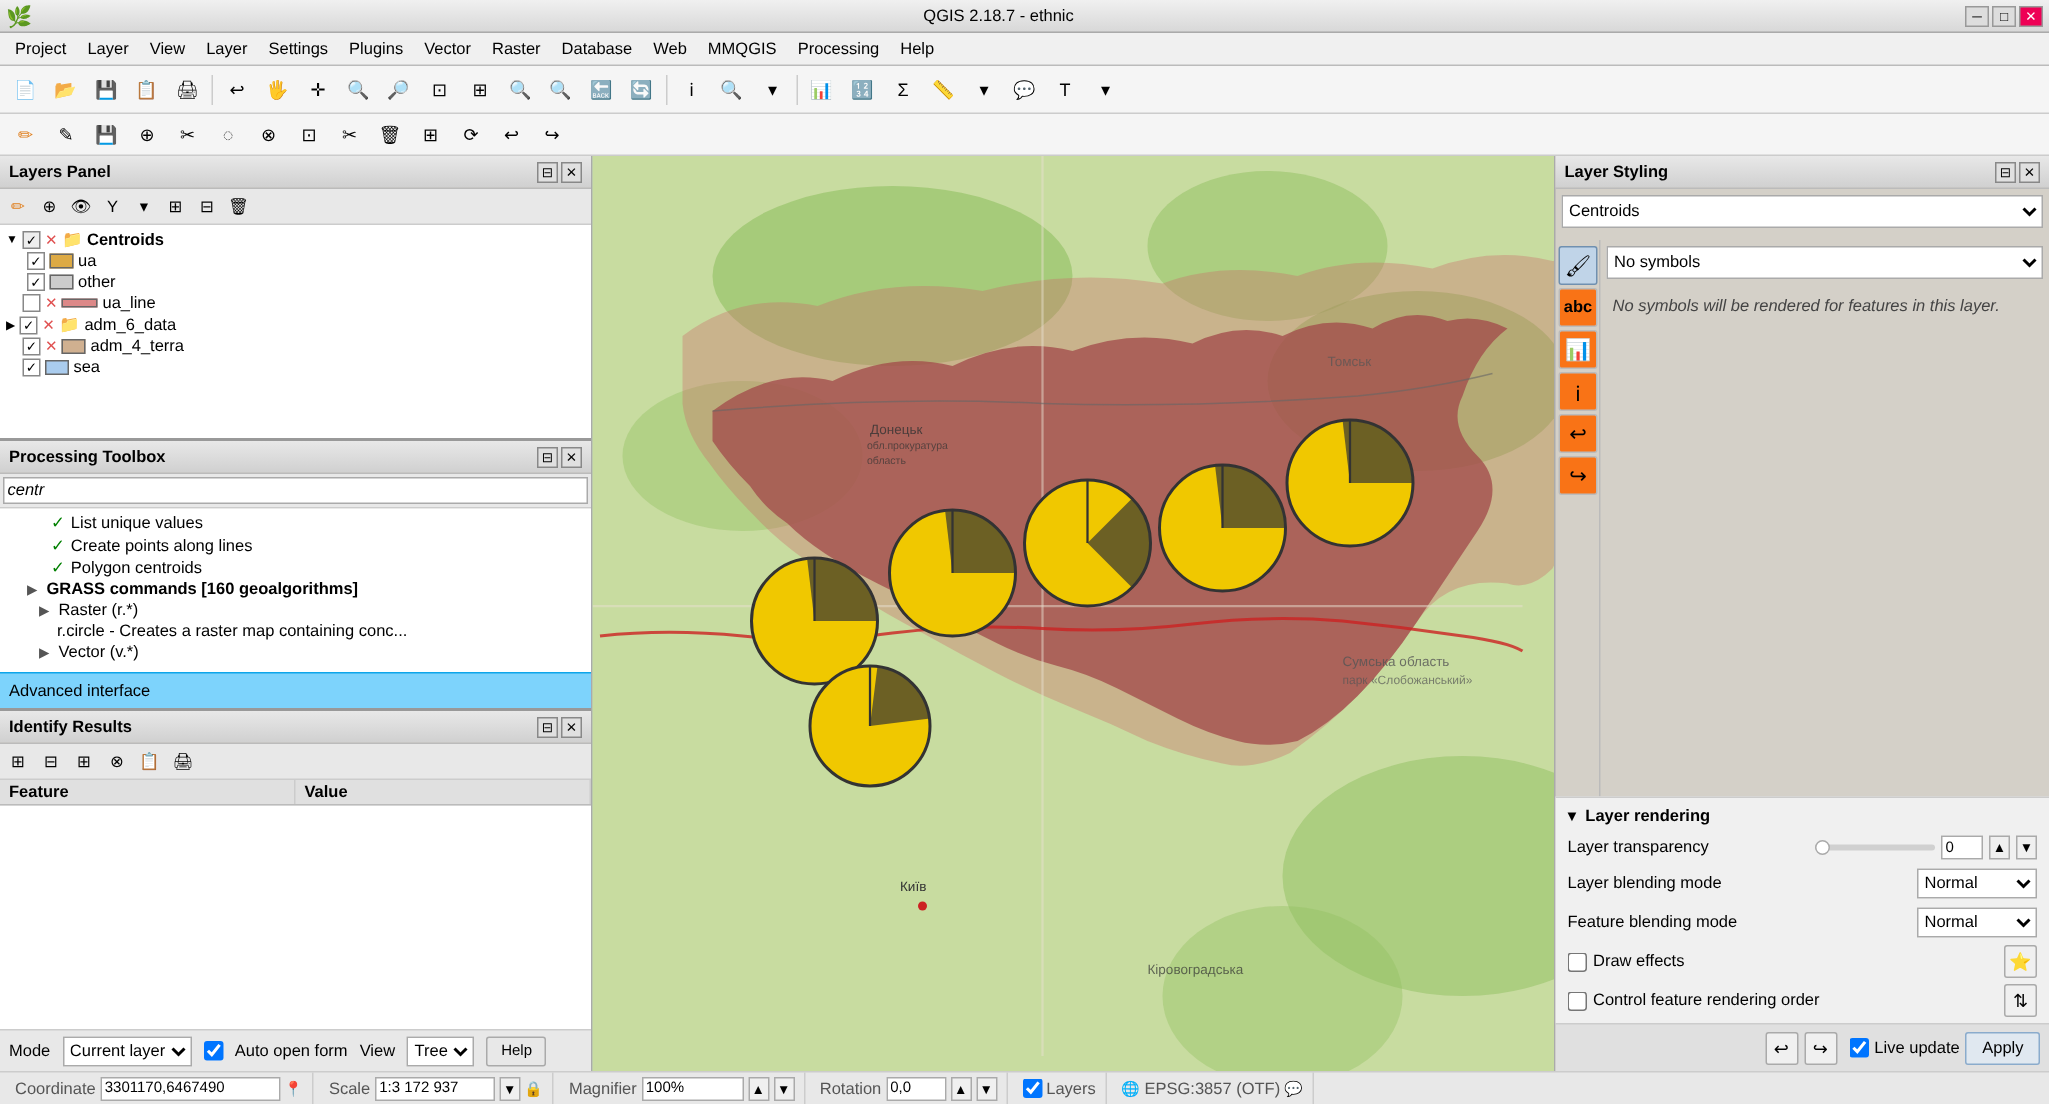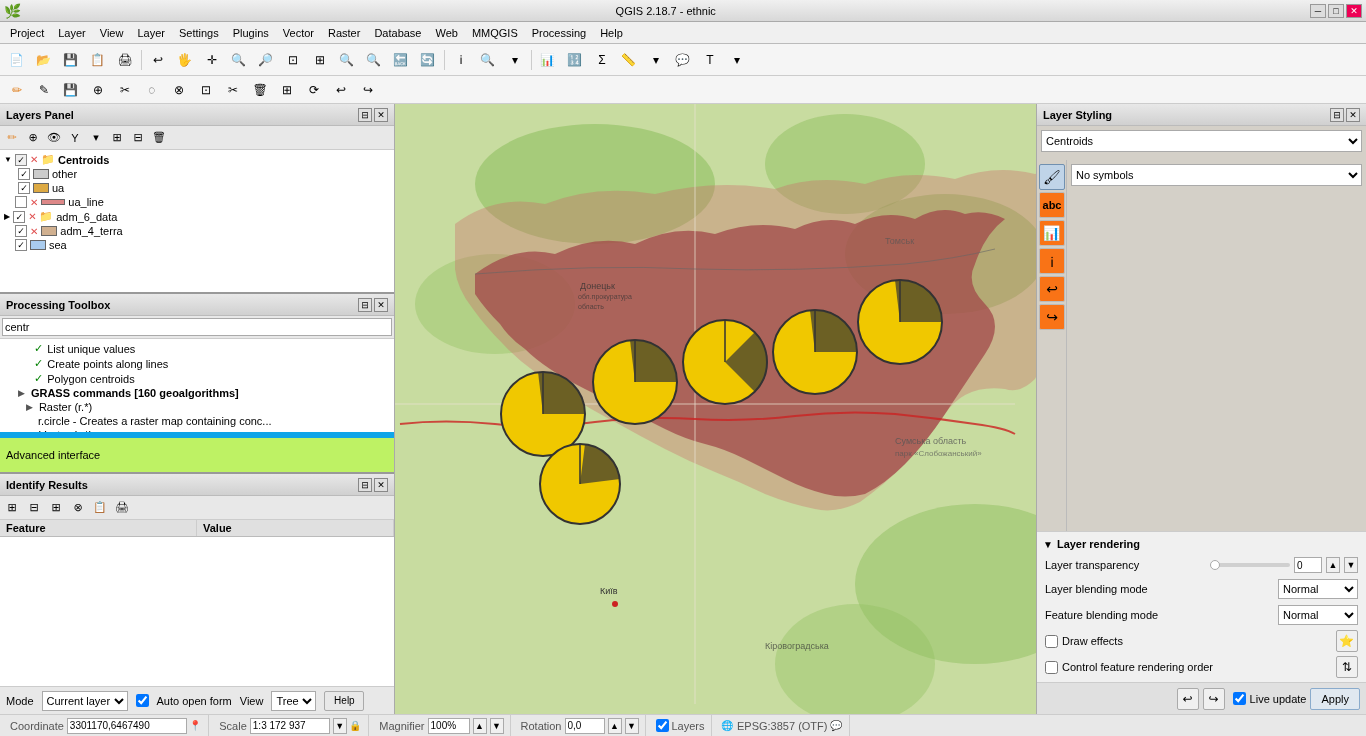--- a/index.html
+++ b/index.html
@@ -135,40 +135,41 @@
       padding: 2px;
       background: #e8e8e8;
       border-bottom: 1px solid #ccc;
     }
     #processing-search input {
       width: 100%;
       height: 18px;
       border: 1px solid #aaa;
       padding: 0 2px;
       font-size: 11px;
+      font-style: italic;
     }
     #processing-tree {
       flex: 1;
       background: white;
       overflow: hidden;
       padding: 2px;
     }
     .tree-item {
       display: flex; align-items: center;
       padding: 1px 4px;
       gap: 4px;
       font-size: 11px;
       cursor: pointer;
     }
     .tree-arrow { font-size: 9px; color: #555; }
     .tree-icon { font-size: 11px; }
     .adv-interface {
-      height: 40px;
-      background: #bef264;
-      border-top: 6px solid #0ea5e9;
+      height: 24px;
+      background: #7dd3fc;
+      border-top: 1px solid #0ea5e9;
       display: flex; align-items: center;
       padding: 0 6px;
       font-size: 11px;
       cursor: pointer;
     }
 
     
     #identify-panel {
       flex: 1;
       display: flex;
@@ -491,27 +492,27 @@
 
         <div class="layer-item">
           <span style="font-size:8px;">▼</span>
           <div class="layer-check checked" style="background:#eee;"></div>
           <span style="color:#e05050;font-size:10px;">✕</span>
           <span>📁</span>
           <span class="layer-name layer-bold">Centroids</span>
         </div>
         <div class="layer-item layer-indent">
           <div class="layer-check checked"></div>
+          <div class="layer-color" style="background:#ddaa44;"></div>
+          <span class="layer-name">ua</span>
+        </div>
+        <div class="layer-item layer-indent">
+          <div class="layer-check checked"></div>
           <div class="layer-color" style="background:#cccccc;"></div>
           <span class="layer-name">other</span>
-        </div>
-        <div class="layer-item layer-indent">
-          <div class="layer-check checked"></div>
-          <div class="layer-color" style="background:#ddaa44;"></div>
-          <span class="layer-name">ua</span>
         </div>
         <div class="layer-item">
           <span style="font-size:8px;opacity:0;">▼</span>
           <div class="layer-check"></div>
           <span style="color:#e05050;font-size:10px;">✕</span>
           <div class="layer-color" style="background:#dd8888;width:24px;height:6px;"></div>
           <span class="layer-name">ua_line</span>
         </div>
         <div class="layer-item">
           <span style="font-size:8px;">▶</span>
@@ -727,20 +728,21 @@
         <button class="ri-btn">↪</button>
       </div>
 
       <div class="right-main">
         
         <select class="right-dropdown">
           <option>No symbols</option>
         </select>
 
         
+        <div class="no-symbols-msg">No symbols will be rendered for features in this layer.</div>
       </div>
     </div>
 
     <div style="background:#f0f0f0;border-top:1px solid #ccc;padding:2px 4px;">
       <div class="section-header">
         <span class="section-arrow">▼</span>
         <span>Layer rendering</span>
       </div>
 
       <div class="render-row">
@@ -795,21 +797,21 @@
     <span style="font-size:10px;">📍</span>
   </div>
   <div class="sb-item">
     <span class="sb-label">Scale</span>
     <input type="text" class="sb-input" style="width: 80px;" value="1:3 172 937">
     <button class="sb-btn">▼</button>
     <span style="font-size:10px;">🔒</span>
   </div>
   <div class="sb-item">
     <span class="sb-label">Magnifier</span>
-    <input type="text" class="sb-input" style="width: 42px;" value="100%">
+    <input type="text" class="sb-input" style="width: 68px;" value="100%">
     <button class="sb-btn">▲</button>
     <button class="sb-btn">▼</button>
   </div>
   <div class="sb-item">
     <span class="sb-label">Rotation</span>
     <input type="text" class="sb-input" style="width: 40px;" value="0,0">
     <button class="sb-btn">▲</button>
     <button class="sb-btn">▼</button>
   </div>
   <div class="sb-item">

